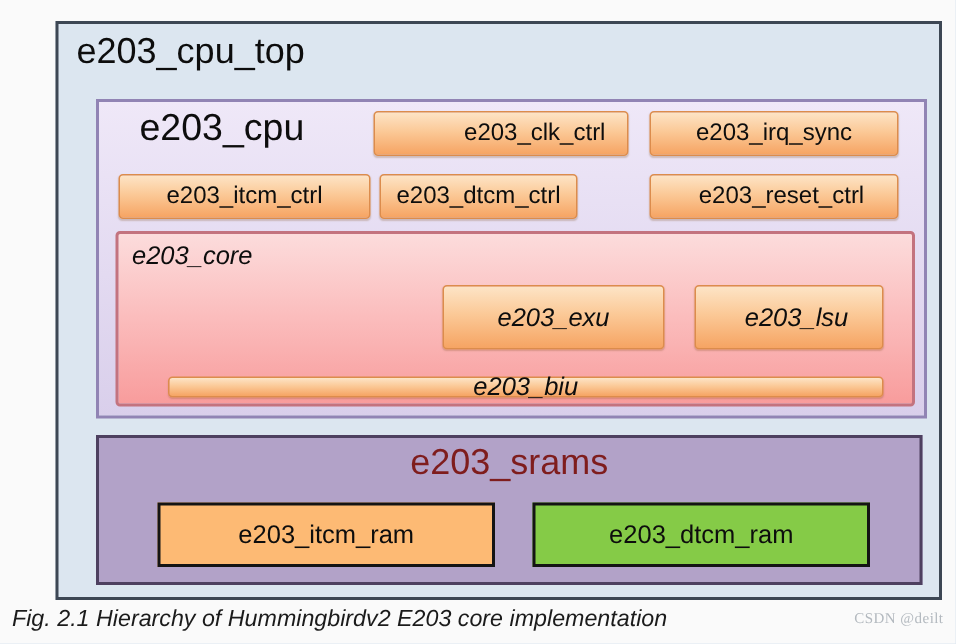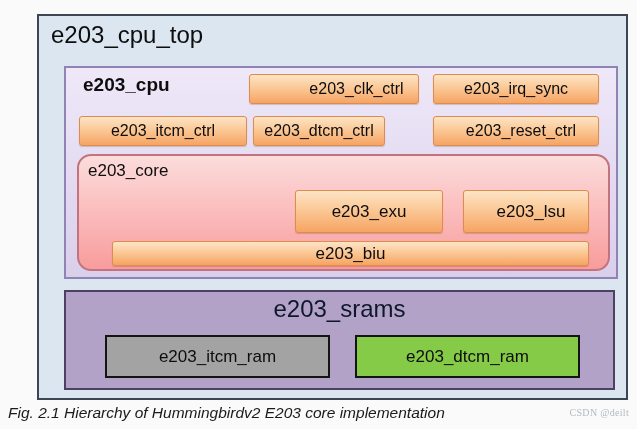--- a/index.html
+++ b/index.html
@@ -26,22 +26,22 @@
   }
 
   
   .cpu{
     position:absolute;left:25px;top:50px;width:554px;height:213px;
     background:linear-gradient(180deg,#efe8f8 0%,#e3daf1 55%,#d9cfeb 100%);
     border:2px solid #9184b4;
     box-sizing:border-box;
   }
   .cpu-label{
-    position:absolute;left:17px;top:2px;
-    font-size:19px;line-height:30px;color:#0d0d0d;font-weight:bold;
+    position:absolute;left:27px;top:2px;
+    font-size:25px;line-height:30px;color:#0d0d0d;
   }
 
   
   .module{
     position:absolute;height:30px;
     background:linear-gradient(180deg,#fde4c6 0%,#fbc997 45%,#f6a463 100%);
     border:1.5px solid #dc8c4c;
     border-radius:3px;
     box-sizing:border-box;
     display:flex;align-items:center;justify-content:center;
@@ -53,51 +53,52 @@
   .m-irq  {left:367px;top:6px; width:166px;}
   .m-itcm {left:13px; top:48px;width:168px;}
   .m-dtcm {left:187px;top:48px;width:132px;}
   .m-reset{left:367px;top:48px;width:166px;padding-left:10px;}
 
   
   .core{
     position:absolute;left:11px;top:86px;width:533px;height:117px;
     background:linear-gradient(180deg,#fcdcdc 0%,#fbbcbc 50%,#f89c9c 100%);
     border:2px solid #c3737f;
-    border-radius:14px;
+    border-radius:3px;
     box-sizing:border-box;
+    font-style:italic;
   }
   .core-label{
     position:absolute;left:9px;top:4px;
     font-size:17px;line-height:22px;color:#0d0d0d;
   }
   .m-ifu{left:33px; top:34px;width:128px;height:43px;font-size:17px;}
   .m-exu{left:216px;top:34px;width:148px;height:43px;font-size:17px;}
   .m-lsu{left:384px;top:34px;width:126px;height:43px;font-size:17px;padding-left:10px;}
-  .m-biu{left:33px; top:85px;width:477px;height:25px;font-size:17px;}
+  .m-biu{left:33px; top:95px;width:477px;height:14px;font-size:17px;}
 
   
   .srams{
     position:absolute;left:25px;top:274px;width:551px;height:100px;
     background:#b2a2c8;
     border:2px solid #4e4060;
     box-sizing:border-box;
   }
   .srams-label{
     position:absolute;left:0;top:2px;width:100%;text-align:center;
-    font-size:24px;line-height:30px;color:#0f172a;
+    font-size:24px;line-height:30px;color:#7f1d1d;
   }
   .ram{
     position:absolute;top:43px;width:225px;height:43px;
     border:2px solid #141414;
     box-sizing:border-box;
     display:flex;align-items:center;justify-content:center;
     font-size:17px;color:#0d0d0d;white-space:nowrap;
   }
-  .ram-itcm{left:39px; background:#a3a3a3;}
+  .ram-itcm{left:39px; background:#fdba74;}
   .ram-dtcm{left:289px;background:#85cb47;}
 
   
   .caption{
     position:absolute;left:8px;top:402px;
     font-style:italic;font-size:15.5px;line-height:22px;color:#1b1b1b;text-align:right;
   }
   .watermark{
     position:absolute;right:8px;top:407px;
     font-size:10px;color:#b3b9bf;letter-spacing:.3px;font-family:Liberation Serif, serif;

